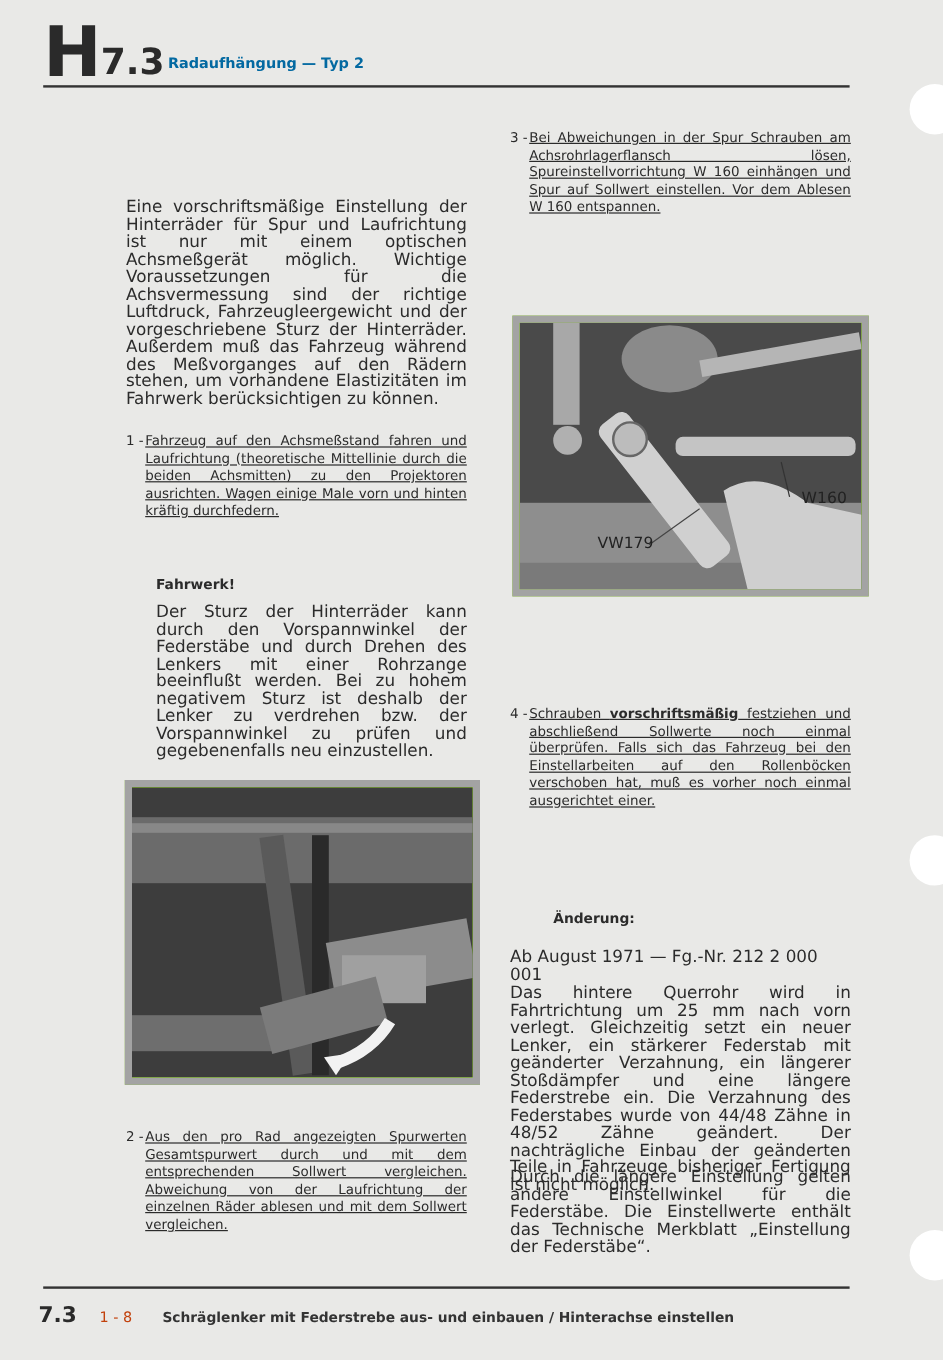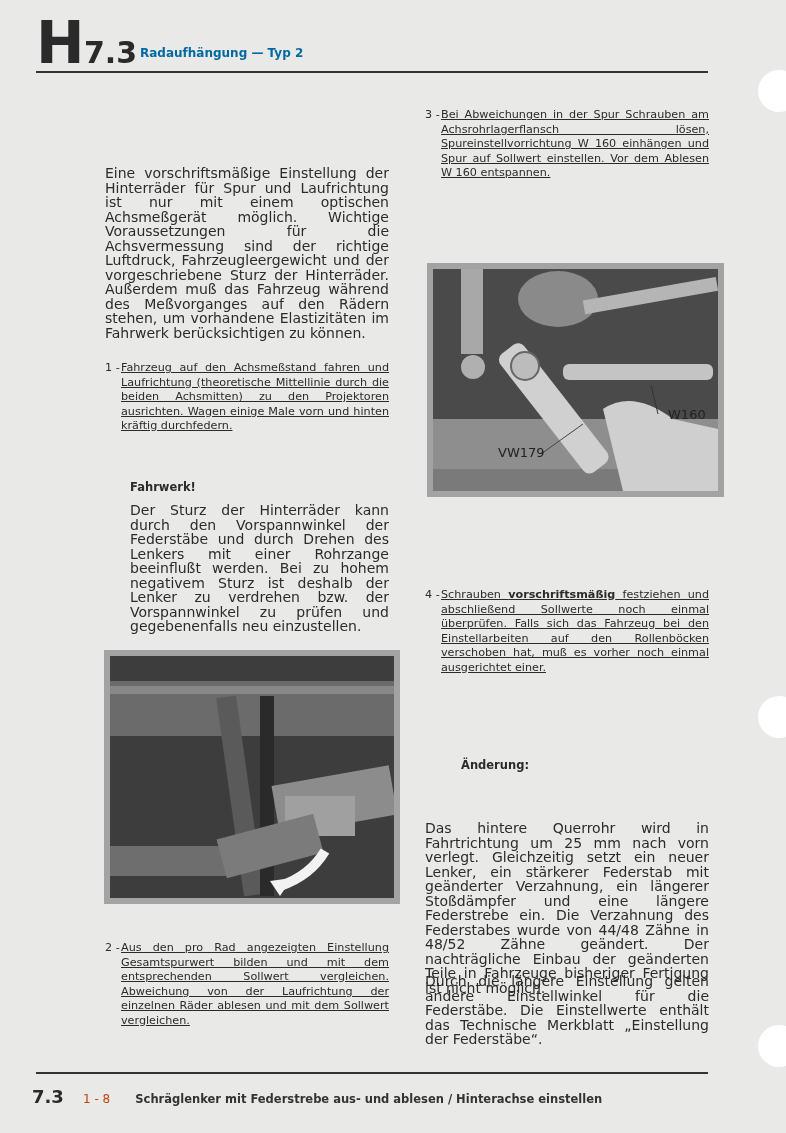--- a/index.html
+++ b/index.html
@@ -70,21 +70,21 @@
       <rect x="175" y="140" width="70" height="40" fill="#a0a0a0"></rect>
       <rect x="0" y="190" width="120" height="30" fill="#6e6e6e"></rect>
       <rect x="110" y="170" width="100" height="40" fill="#7b7b7b" transform="rotate(-15 160 190)"></rect>
       <path d="M170 230 Q200 220 215 195" stroke="#f2f2f2" stroke-width="10" fill="none"></path>
       <polygon points="160,225 182,222 170,240" fill="#f2f2f2"></polygon>
     </svg>
   </div>
 
   <div class="item" style="left:105px; top:941px; width:284px;">
     <span class="n">2 -</span>
-    <div class="t">Aus den pro Rad angezeigten Einstellung Gesamtspurwert bilden und mit dem entsprechenden Sollwert vergleichen. Abweichung von der Laufrichtung der einzelnen Räder ablesen und mit dem Sollwert vergleichen.</div>
+    <div class="t">Aus den pro Rad angezeigten Spurwerten Gesamtspurwert durch und mit dem entsprechenden Sollwert vergleichen. Abweichung von der Laufrichtung der einzelnen Räder ablesen und mit dem Sollwert vergleichen.</div>
   </div>
 
   <div class="item" style="left:425px; top:108px; width:284px;">
     <span class="n">3 -</span>
     <div class="t">Bei Abweichungen in der Spur Schrauben am Achsrohrlagerflansch lösen, Spureinstellvorrichtung W 160 einhängen und Spur auf Sollwert einstellen. Vor dem Ablesen W 160 entspannen.</div>
   </div>
 
   <div class="photo" style="left:427px; top:263px; width:285px; height:222px;">
     <svg width="285" height="222" viewBox="0 0 285 222">
       <rect width="285" height="222" fill="#4a4a4a"></rect>
@@ -104,22 +104,23 @@
       <text x="65" y="188" font-size="13" fill="#222" font-family="DejaVu Sans, sans-serif">VW179</text>
     </svg>
   </div>
 
   <div class="item" style="left:425px; top:588px; width:284px;">
     <span class="n">4 -</span>
     <div class="t"><span>Schrauben </span><b>vorschriftsmäßig</b><span> festziehen und abschließend Sollwerte noch einmal überprüfen. Falls sich das Fahrzeug bei den Einstellarbeiten auf den Rollenböcken verschoben hat, muß es vorher noch einmal ausgerichtet einer.</span></div>
   </div>
 
   <div class="col h" style="left:425px; top:758px; width:284px;margin-left:36px;">Änderung:</div>
+  <div class="col" style="left:425px; top:791px; width:284px; text-align:left;">Ab August 1971 — Fg.-Nr. 212 2 000 001</div>
   <div class="col" style="left:425px; top:821px; width:284px;">Das hintere Querrohr wird in Fahrtrichtung um 25 mm nach vorn verlegt. Gleichzeitig setzt ein neuer Lenker, ein stärkerer Federstab mit geänderter Verzahnung, ein längerer Stoßdämpfer und eine längere Federstrebe ein. Die Verzahnung des Federstabes wurde von 44/48 Zähne in 48/52 Zähne geändert. Der nachträgliche Einbau der geänderten Teile in Fahrzeuge bisheriger Fertigung ist nicht möglich.</div>
   <div class="col" style="left:425px; top:974px; width:284px;">Durch die längere Einstellung gelten andere Einstellwinkel für die Federstäbe. Die Einstellwerte enthält das Technische Merkblatt „Einstellung der Federstäbe“.</div>
 
   <div class="rule" style="top:1072px"></div>
   <div class="footer">
     <span class="sec">7.3</span>
     <span class="pg">1 - 8</span>
-    <span class="ft">Schräglenker mit Federstrebe aus- und ablesen / Hinterachse einstellen</span>
+    <span class="ft">Schräglenker mit Federstrebe aus- und einbauen / Hinterachse einstellen</span>
   </div>
 </div>
 
 </body></html>

